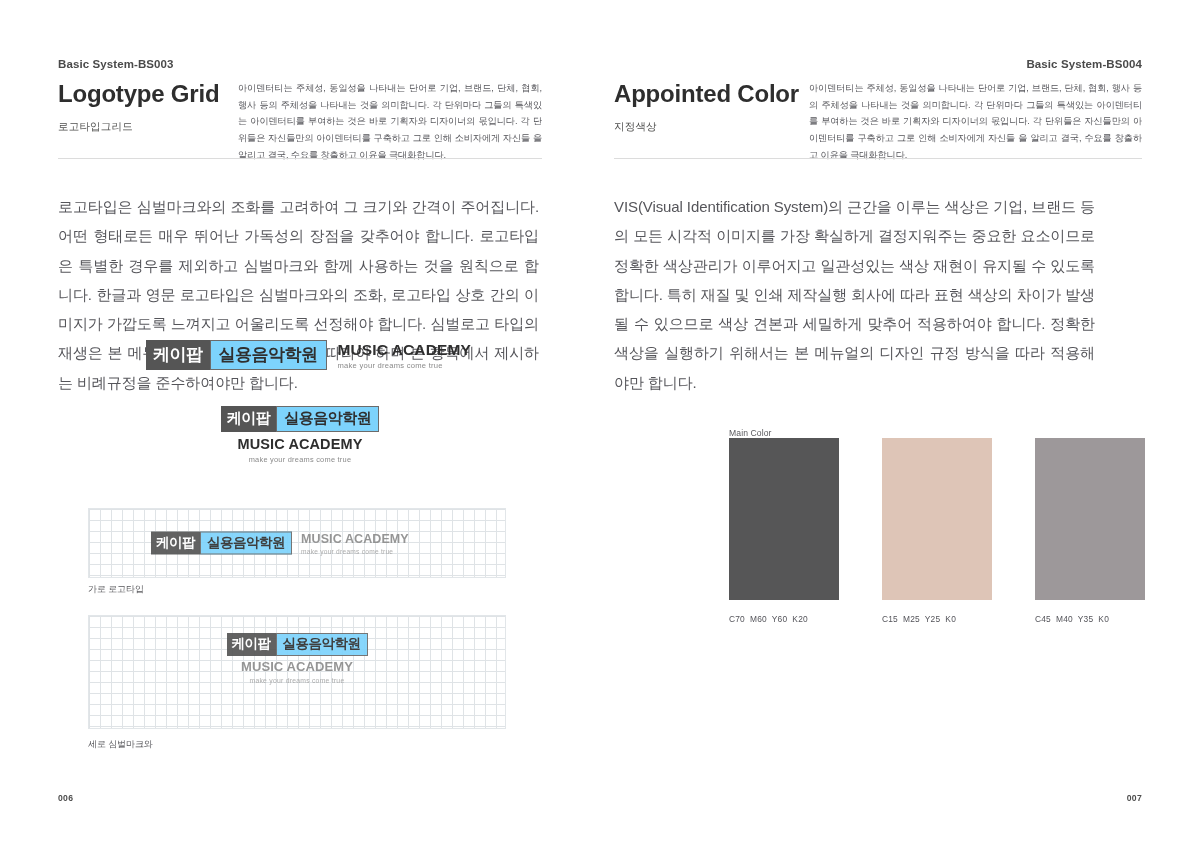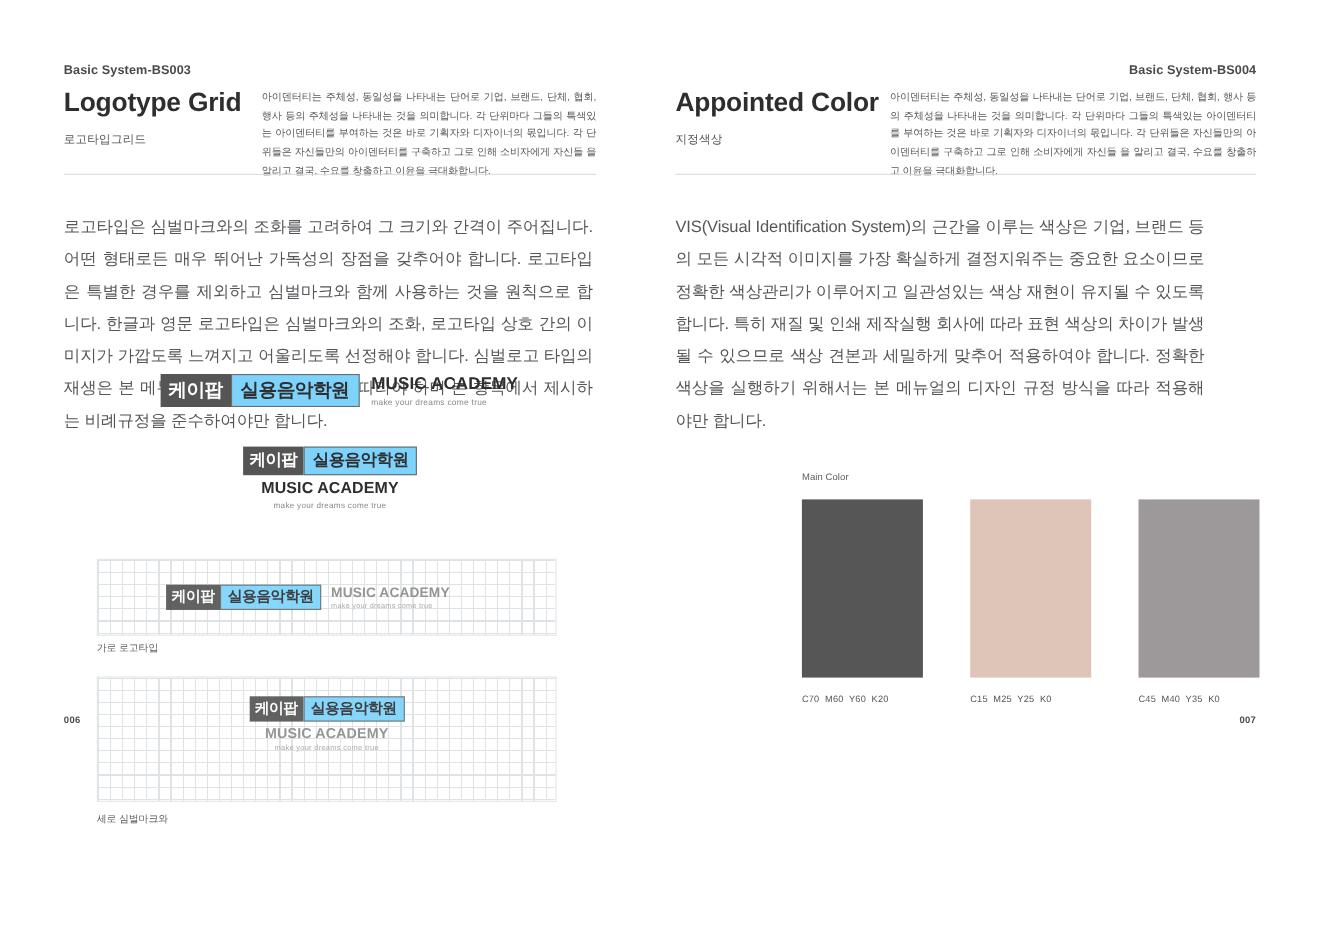--- a/index.html
+++ b/index.html
@@ -8,21 +8,21 @@
     width: 1200px;
     height: 849px;
     background: #ffffff;
     font-family: "Liberation Sans", sans-serif;
     color: #3a3a3a;
     overflow: hidden;
     position: relative;
   }
 
   .spread { display: flex; width: 1200px; height: 849px; }
-  .page { position: relative; width: 600px; height: 705px; }
+  .page { position: relative; width: 600px; height: 849px; }
 
   
   .page-code {
     position: absolute;
     top: 58px;
     font-size: 11.5px;
     font-weight: bold;
     color: #4a4a4a;
     letter-spacing: .1px;
   }
@@ -214,21 +214,20 @@
   }
   .cap-h { top: 583px; }
   .cap-v { top: 738px; }
 
   
   .color-section { position: absolute; left: 129px; top: 428px; }
   .color-label {
     font-size: 8.6px;
     color: #5b5b5f;
     letter-spacing: .1px;
-    margin-bottom: 16px;
   }
   .swatch-row { display: flex; gap: 43px; }
   .swatch-item { display: flex; flex-direction: column; }
   .swatch {
     width: 110px;
     height: 162px;
   }
   .swatch-code {
     margin-top: 14px;
     font-size: 8.4px;

